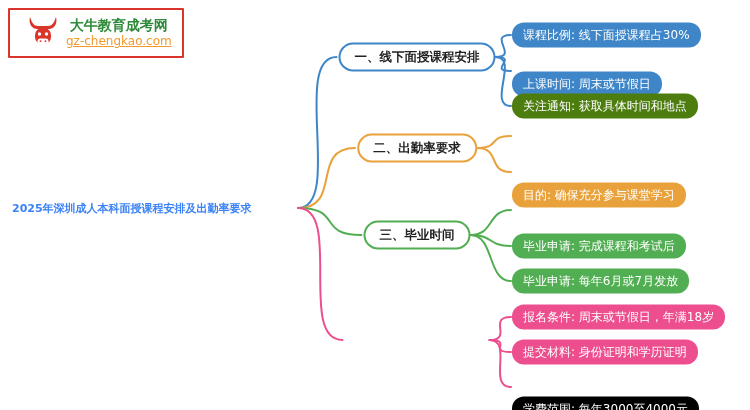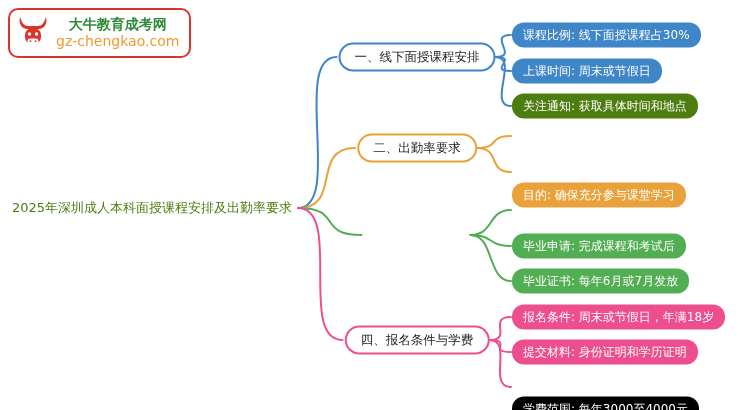--- a/index.html
+++ b/index.html
@@ -5,35 +5,35 @@
   html,body{margin:0;padding:0;background:#ffffff;}
   .stage{
     position:relative;width:750px;height:410px;background:#ffffff;overflow:hidden;
     font-family:"DejaVu Sans","Liberation Sans",sans-serif;
   }
   svg.connectors{position:absolute;left:0;top:0;z-index:1;pointer-events:none;}
 
   .logo{
     position:absolute;left:8px;top:8px;z-index:3;
     display:flex;align-items:center;gap:6px;
-    border:2px solid #d9352a;border-radius:10px;
-    padding:4px 10px 4px 6px;background:#fff;
+    border:2px solid #d9352a;border-radius:1px;
+    padding:4px 10px 4px 16px;background:#fff;
   }
   .logo-text{display:flex;flex-direction:column;align-items:center;line-height:1.25;}
   .logo-name{color:#2e8b3a;font-weight:700;font-size:14px;white-space:nowrap;}
-  .logo-url{color:#f09a2e;font-size:14px;white-space:nowrap;}
+  .logo-url{color:#f09a2e;font-size:12px;white-space:nowrap;text-decoration:underline;}
 
   .root-node{
     position:absolute;left:12px;top:208px;transform:translateY(-50%);
-    font-size:13px;font-weight:400;color:#4d7c0f;white-space:nowrap;z-index:2;
+    font-size:11px;font-weight:700;color:#3b82f6;white-space:nowrap;z-index:2;
   }
   .branch-node{
     position:absolute;transform:translate(-50%,-50%);
     background:#fff;border:2px solid #888;border-radius:16px;
-    padding:4px 14px;font-size:12.5px;font-weight:400;color:#222;
+    padding:4px 14px;font-size:12.5px;font-weight:700;color:#222;
     white-space:nowrap;z-index:2;box-sizing:border-box;
   }
   .leaf-node{
     position:absolute;transform:translateY(-50%);
     color:#fff;border-radius:12px;padding:4px 11px;font-size:12px;
     white-space:nowrap;z-index:2;box-sizing:border-box;text-align:right;
   }
 </style>
 </head>
 <body>
@@ -71,23 +71,23 @@
     <div class="logo-text">
       <div class="logo-name">大牛教育成考网</div>
       <div class="logo-url">gz-chengkao.com</div>
     </div>
   </div>
 
   <div class="root-node">2025年深圳成人本科面授课程安排及出勤率要求</div>
 
 <div class="branch-node" style="border-color: rgb(62, 134, 200); left: 417px; top: 57px;">一、线下面授课程安排</div>
     <div class="leaf-node" style="background: rgb(62, 134, 200); left: 512px; top: 35px;">课程比例: 线下面授课程占30%</div>
-    <div class="leaf-node" style="background: rgb(62, 134, 200); left: 512px; top: 71px;">上课时间: 周末或节假日</div>
+    <div class="leaf-node" style="background: rgb(62, 134, 200); left: 512px; top: 84px;">上课时间: 周末或节假日</div>
     <div class="leaf-node" style="background: #4d7c0f; left: 512px; top: 106px;">关注通知: 获取具体时间和地点</div>
     <div class="branch-node" style="border-color: rgb(233, 162, 59); left: 417px; top: 148px;">二、出勤率要求</div>
     <div class="leaf-node" style="background: rgb(233, 162, 59); left: 512px; top: 172px; margin-top: 23px;">目的: 确保充分参与课堂学习</div>
+    <div class="branch-node" style="border-color: rgb(82, 174, 82); left: 417px; top: 235px;">三、毕业时间</div>
     <div class="leaf-node" style="background: rgb(82, 174, 82); left: 512px; top: 246px;">毕业申请: 完成课程和考试后</div>
-    <div class="leaf-node" style="background: rgb(82, 174, 82); left: 512px; top: 281px;">毕业证书: 每年6月或7月发放</div>
-    <div class="branch-node" style="border-color: rgb(237, 78, 142); left: 417px; top: 340px;">四、报名条件与学费</div>
+    <div class="leaf-node" style="background: rgb(82, 174, 82); left: 512px; top: 281px;">毕业申请: 每年6月或7月发放</div>
     <div class="leaf-node" style="background: rgb(237, 78, 142); left: 512px; top: 317px;">报名条件: 周末或节假日，年满18岁</div>
     <div class="leaf-node" style="background: rgb(237, 78, 142); left: 512px; top: 352px;">提交材料: 身份证明和学历证明</div>
     <div class="leaf-node" style="background: #000000; left: 512px; top: 409px;">学费范围: 每年3000至4000元</div>
   </div>
 
 </body></html>

